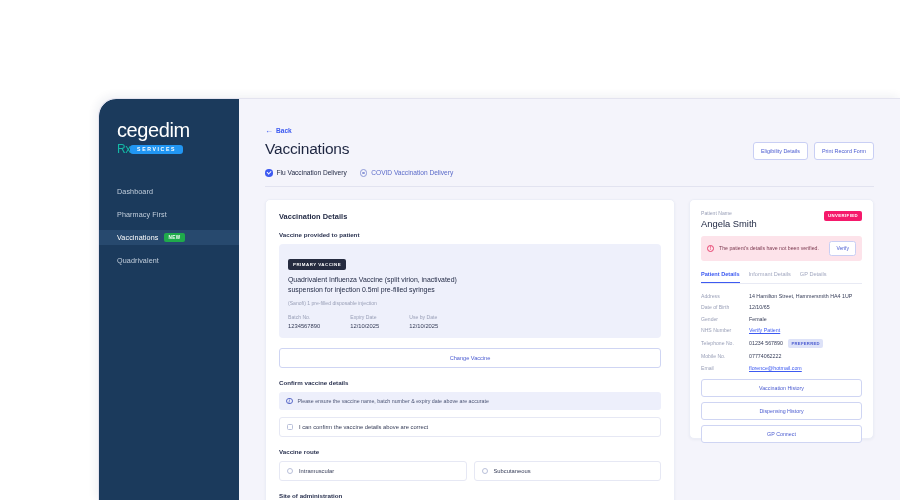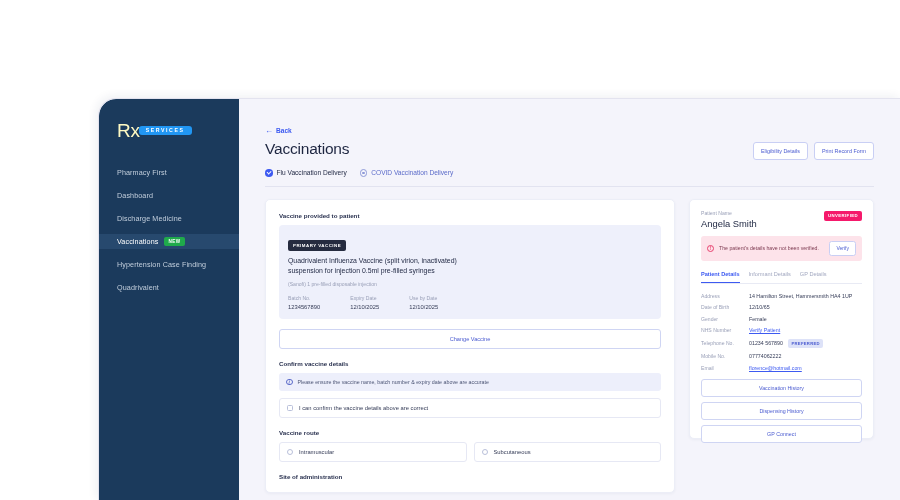--- a/index.html
+++ b/index.html
@@ -35,21 +35,21 @@
   .logo-wrap { padding: 0 0 0 18px; }
   .logo-main {
     color: #ffffff;
     font-size: 20px;
     letter-spacing: -.4px;
     line-height: 19px;
     font-weight: 400;
   }
   .logo-row { display: flex; align-items: center; margin-top: 1px; }
   .logo-rx {
-    color: #fef9c3; font-size: 19px; line-height: 17px;
+    color: #14b8a6; font-size: 12px; line-height: 17px;
     letter-spacing: -.3px;
   }
   .logo-pill {
     background: #2196f3;
     color: #ffffff;
     font-size: 5.2px;
     letter-spacing: 1.6px;
     font-weight: 700;
     padding: 2.5px 7px 2px 7px;
     border-radius: 3px;
@@ -340,42 +340,37 @@
     font-family: "Liberation Sans", sans-serif;
   }
 </style>
 </head>
 <body>
 
 <div id="app-window">
 
   <div id="sidebar">
     <div class="logo-wrap">
+      <div class="logo-main">cegedim</div>
       <div class="logo-row">
         <span class="logo-rx">Rx</span>
         <span class="logo-pill">SERVICES</span>
       </div>
     </div>
 
     <div id="nav">
       <div class="nav-item">
+        <span>Dashboard</span>
+      </div>
+      <div class="nav-item">
         <span>Pharmacy First</span>
-      </div>
-      <div class="nav-item">
-        <span>Dashboard</span>
-      </div>
-      <div class="nav-item">
-        <span>Discharge Medicine</span>
       </div>
       <div class="nav-item active">
         <span>Vaccinations</span>
         <span class="nav-badge">NEW</span>
-      </div>
-      <div class="nav-item">
-        <span>Hypertension Case Finding</span>
       </div>
       <div class="nav-item">
         <span>Quadrivalent</span>
       </div>
     </div>
   </div>
 
   <div id="main">
 
     <div id="back-link">
@@ -398,20 +393,21 @@
       </div>
       <div class="delivery-opt unsel">
         <span class="radio-mark off"></span>
         <span>COVID Vaccination Delivery</span>
       </div>
     </div>
 
     <div id="panels">
 
       <div class="card" id="left-card">
+        <div class="card-h">Vaccination Details</div>
         <div class="sec-label">Vaccine provided to patient</div>
 
         <div id="vaccine-box">
           <div id="primary-tag">PRIMARY VACCINE</div>
           <div id="vaccine-name">Quadrivalent Influenza Vaccine (split virion, inactivated) suspension for injection 0.5ml pre-filled syringes</div>
           <div id="vaccine-sub">(Sanofi) 1 pre-filled disposable injection</div>
           <div id="batch-grid">
             <div class="batch-col">
               <div class="bk">Batch No.</div>
               <div class="bv">1234567890</div>

